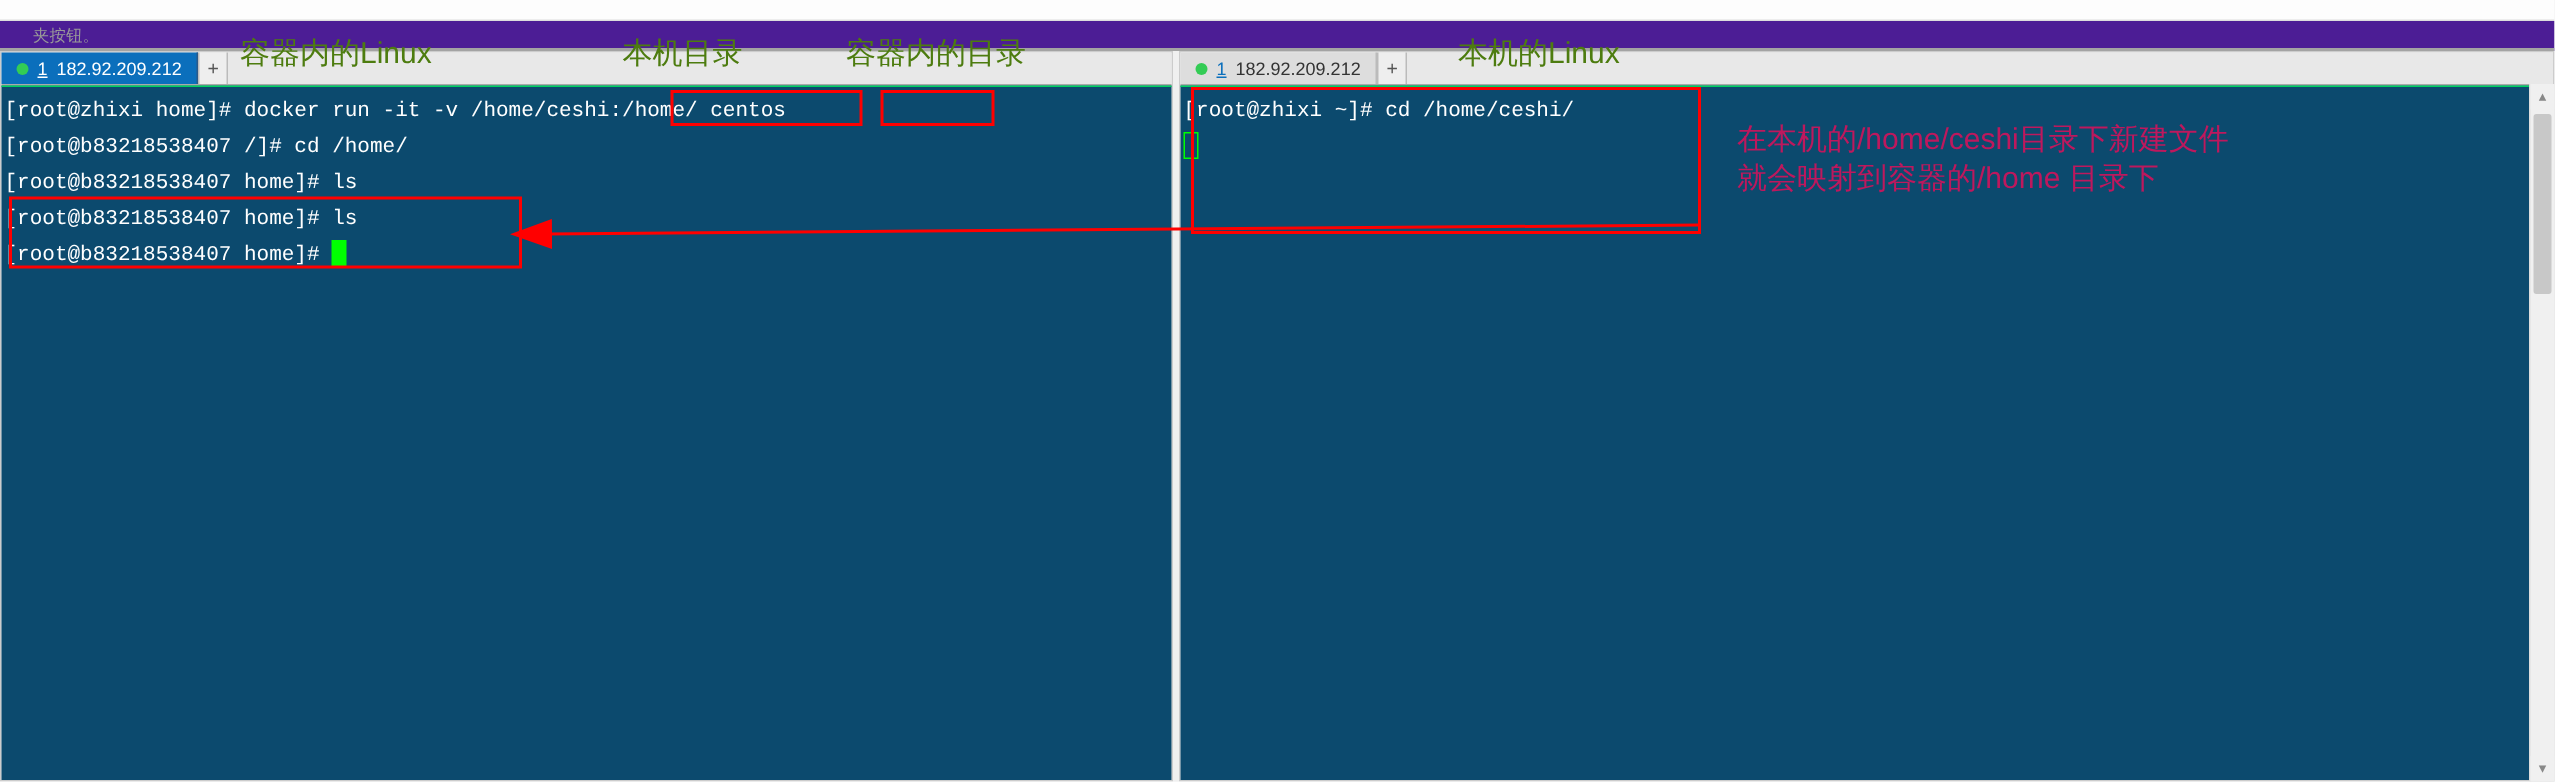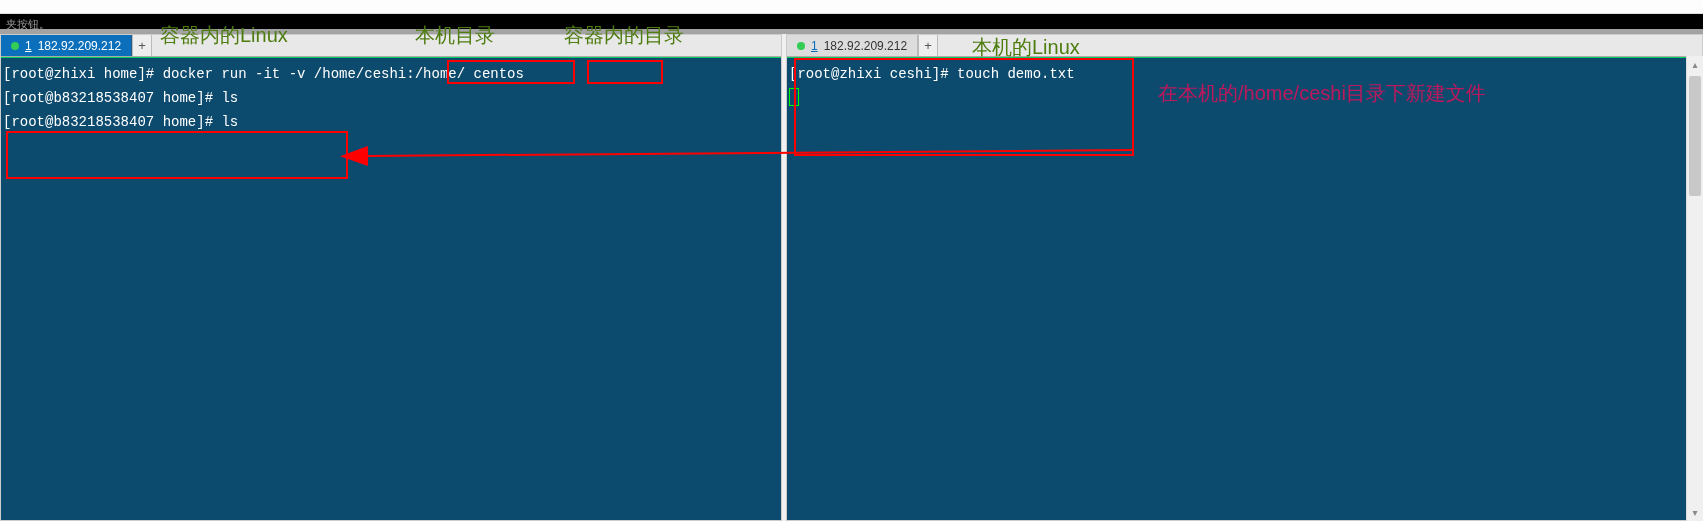--- a/index.html
+++ b/index.html
@@ -12,23 +12,23 @@
     overflow: hidden;
   }
   .top-strip {
     height: 14px;
     background: #fdfdfd;
     border-bottom: 1px solid #ddd;
   }
   .toolbar-label {
     font-size: 11px;
     color: #999;
-    padding: 2px 6px;
-    background: #000000;
-    border-bottom: 5px solid #a3a3a3;
+    padding: 2px 22px;
+    background: #4c1d95;
+    border-bottom: 2px solid #a3a3a3;
     height: 20px;
     line-height: 16px;
   }
   .annotations-row {
     position: absolute;
     top: 22px;
     left: 0;
     right: 0;
     height: 30px;
     z-index: 20;
@@ -179,69 +179,72 @@
 </head>
 <body>
 
 <div class="top-strip"></div>
 <div class="toolbar-label">夹按钮。</div>
 
 <div class="annotations-row">
   <div class="anno" style="left:160px;">容器内的Linux</div>
   <div class="anno" style="left:415px;">本机目录</div>
   <div class="anno" style="left:564px;">容器内的目录</div>
-  <div class="anno" style="left:972px;margin-top:12px;">本机的Linux</div>
+  <div class="anno" style="left:972px;">本机的Linux</div>
 </div>
 
 <div class="workspace">
 
   <div class="pane pane-left">
     <div class="tabbar">
       <div class="tab">
         <span class="dot"></span>
         <span class="tab-num">1</span>
         <span>182.92.209.212</span>
       </div>
       <div class="tab-add">
         <span>+</span>
       </div>
     </div>
     <div class="term">
       <div class="line"><span>[root@zhixi home]# docker run -it -v </span><span>/home/ceshi</span><span>:</span><span>/home/</span><span> centos</span></div>
+      <div class="line">[root@b83218538407 /]# cd /home/</div>
       <div class="line">[root@b83218538407 home]# ls</div>
       <div class="line">[root@b83218538407 home]# ls</div>
+      <div class="line"><span>[root@b83218538407 home]# </span><span class="cursor-block"></span></div>
     </div>
   </div>
 
   <div class="pane pane-right">
     <div class="tabbar">
       <div class="tab inactive">
         <span class="dot"></span>
         <span class="tab-num" style="color:#0b6fbc">1</span>
         <span>182.92.209.212</span>
       </div>
       <div class="tab-add">
         <span>+</span>
       </div>
     </div>
     <div class="term">
-      <div class="line">[root@zhixi ceshi]# touch demo.txt</div>
+      <div class="line">[root@zhixi ~]# cd /home/ceshi/</div>
       <div class="line"><span class="cursor-outline"></span></div>
     </div>
   </div>
 
 </div>
 
 <div class="redbox" style="left:447px; top:60px; width:128px; height:24px;"></div>
 <div class="redbox" style="left:587px; top:60px; width:76px; height:24px;"></div>
 <div class="redbox" style="left:6px; top:131px; width:342px; height:48px;"></div>
 <div class="redbox" style="left:794px; top:58px; width:340px; height:98px;"></div>
 
 <div class="red-anno-multi" style="left:1158px; top:80px;">
   <div>在本机的/home/ceshi目录下新建文件</div>
+  <div>就会映射到容器的/home 目录下</div>
 </div>
 
 <svg class="arrow-svg" style="left:0; top:0;" width="1703" height="521">
   <defs>
     <marker id="ah" markerWidth="14" markerHeight="10" refX="2" refY="5" orient="auto">
       <polygon points="0,0 14,5 0,10" fill="#ff0000"></polygon>
     </marker>
   </defs>
   <line x1="1134" y1="150" x2="364" y2="156" stroke="#ff0000" stroke-width="2" marker-end="url(#ah)"></line>
 </svg>

